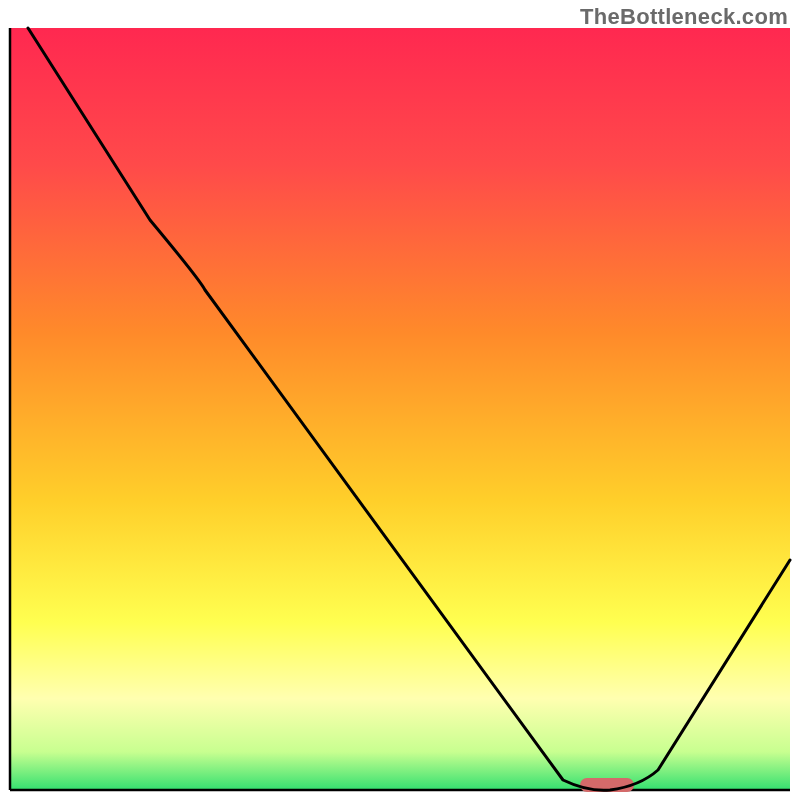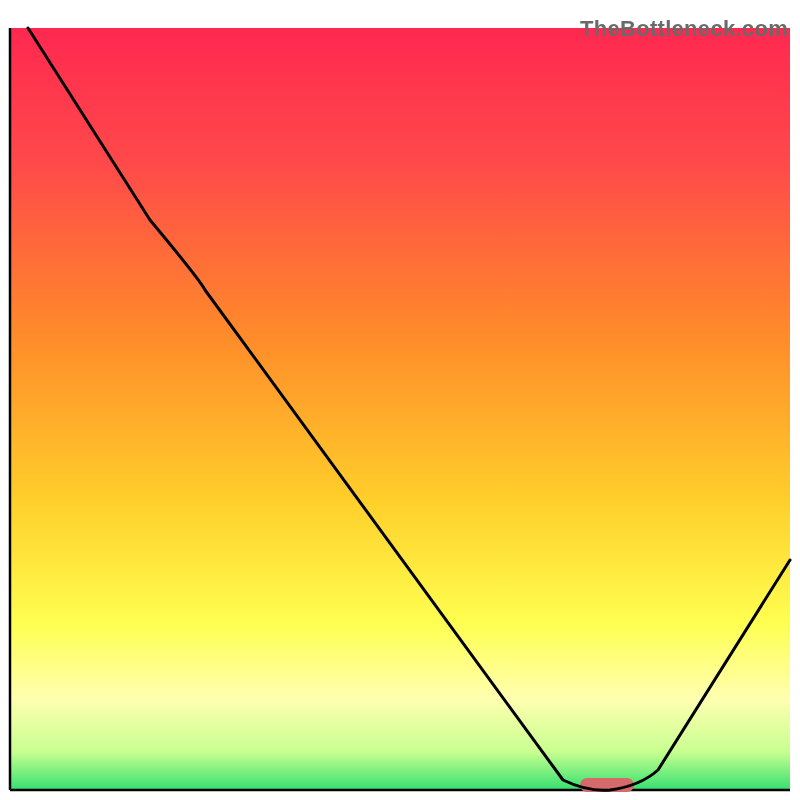--- a/index.html
+++ b/index.html
@@ -11,21 +11,21 @@
     font-family: Arial, Helvetica, sans-serif;
     background: #ffffff;
   }
   .chart-wrap {
     position: relative;
     width: 800px;
     height: 800px;
   }
   .watermark {
     position: absolute;
-    top: 16px;
+    top: 4px;
     right: 12px;
     font-size: 22px;
     font-weight: 600;
     color: #6a6a6a;
     letter-spacing: 0.3px;
     text-align: right;
   }
   svg {
     position: absolute;
     top: 0;

